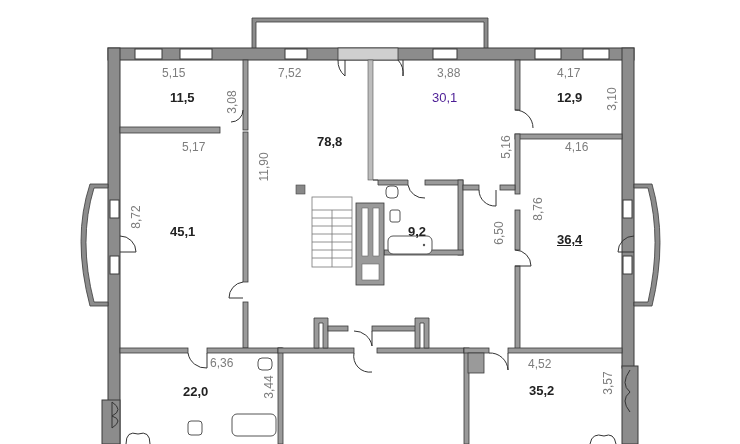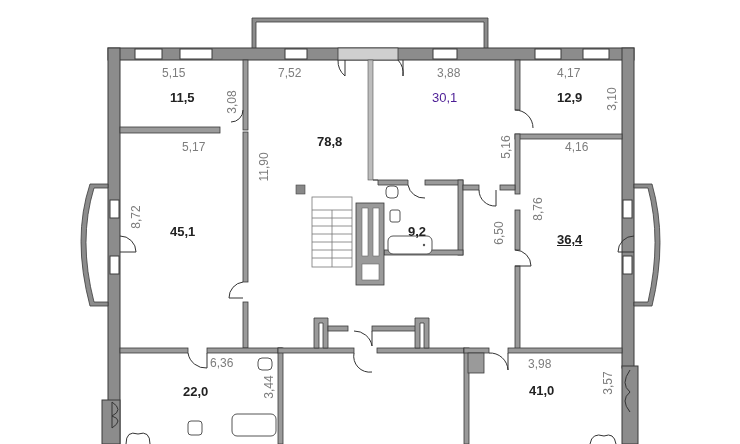--- a/index.html
+++ b/index.html
@@ -180,15 +180,15 @@
 <div class="lbl dim vert" style="left:487px;top:226px;">6,50</div>
 
 <div class="lbl dim" style="left:557px;top:140px;margin-left:8px;">4,16</div>
 <div class="lbl area" style="left:557px;top:232px;text-decoration:underline;">36,4</div>
 <div class="lbl dim vert" style="left:526px;top:202px;">8,76</div>
 
 <div class="lbl dim" style="left:210px;top:356px;">6,36</div>
 <div class="lbl area" style="left:183px;top:384px;">22,0</div>
 <div class="lbl dim vert" style="left:257px;top:380px;">3,44</div>
 
-<div class="lbl dim" style="left:528px;top:357px;">3,98</div>
-<div class="lbl area" style="left:529px;top:383px;">41,0</div>
+<div class="lbl dim" style="left:528px;top:357px;">4,52</div>
+<div class="lbl area" style="left:529px;top:383px;">35,2</div>
 <div class="lbl dim vert" style="left:596px;top:376px;">3,57</div>
 
 </body></html>

